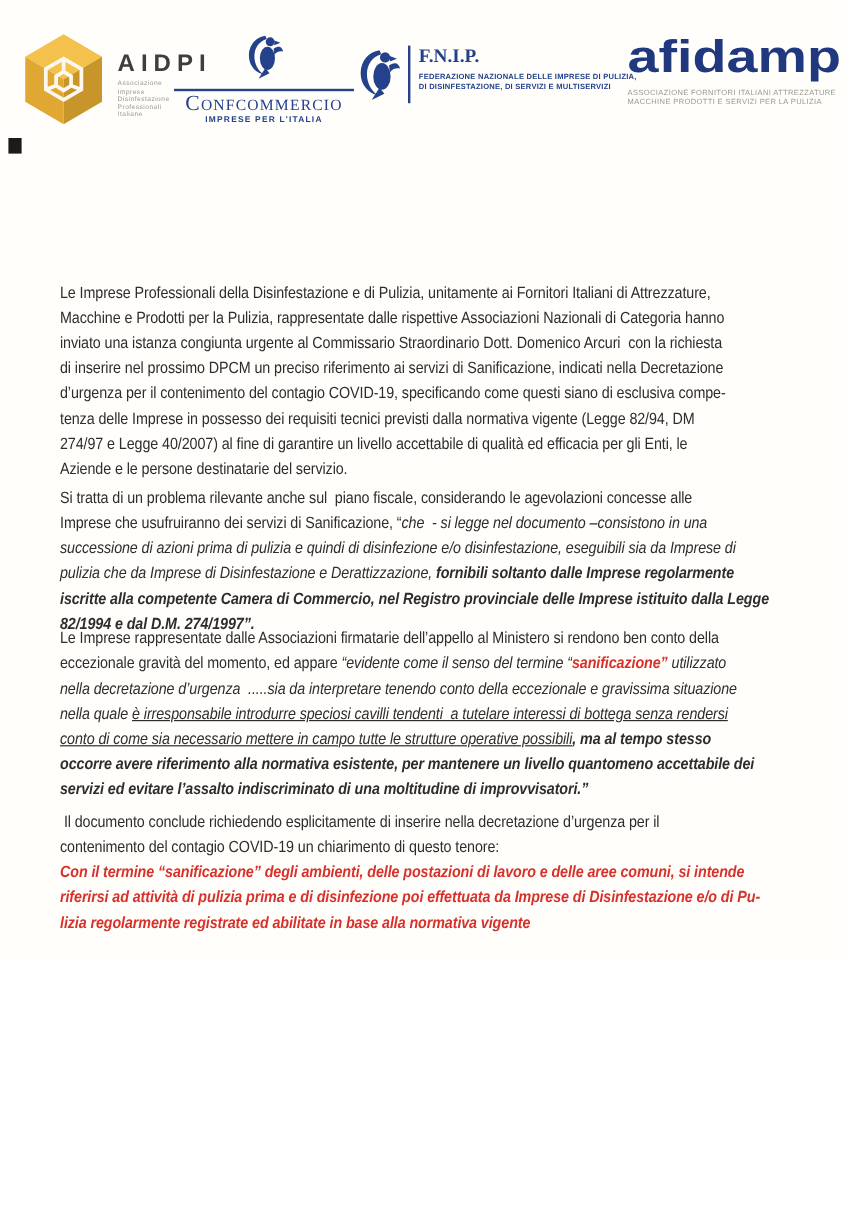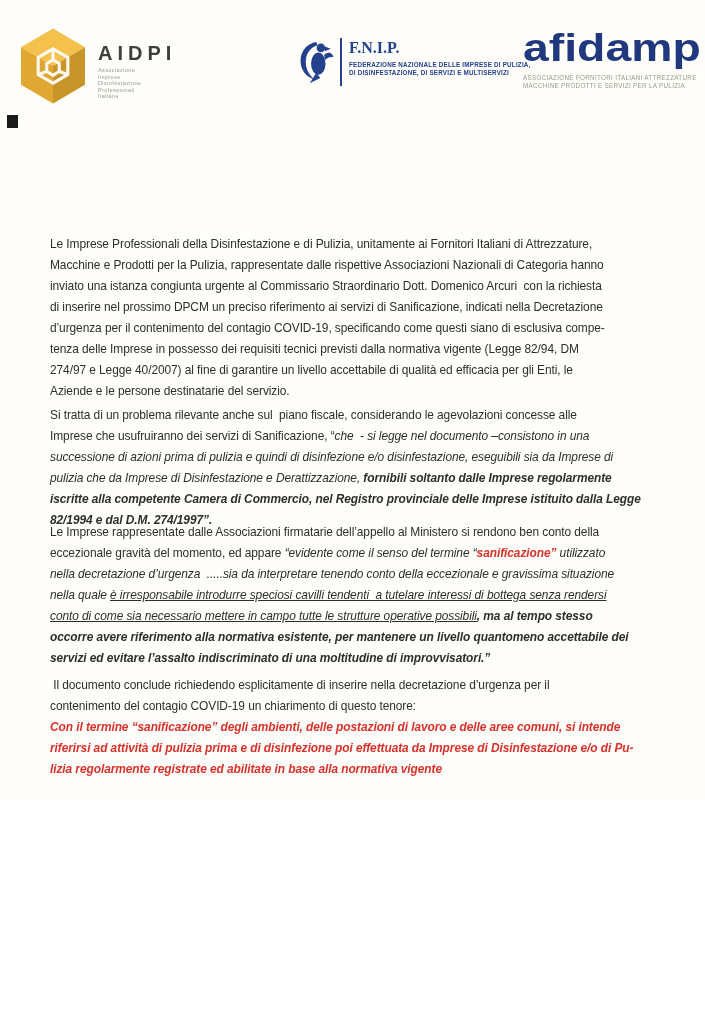--- a/index.html
+++ b/index.html
@@ -94,20 +94,28 @@
       <div class="aidpi-sub">
         <div>Associazione</div>
         <div>Imprese</div>
         <div>Disinfestazione</div>
         <div>Professionali</div>
         <div>Italiane</div>
       </div>
     </div>
   </div>
 
+  <div class="logo conf">
+    <svg class="eagle-conf">
+        <use href="#eagle"></use>
+      </svg>
+    <div class="conf-rule"></div>
+    <div class="conf-name">Confcommercio</div>
+    <div class="conf-tag">IMPRESE PER L'ITALIA</div>
+  </div>
 
   <div class="logo fnip">
     <svg class="eagle-fnip">
         <use href="#eagle"></use>
       </svg>
     <div class="fnip-div"></div>
     <div>
       <div class="fnip-name">F.N.I.P.</div>
       <div class="fnip-sub">
         <div>FEDERAZIONE NAZIONALE DELLE IMPRESE DI PULIZIA,</div>

